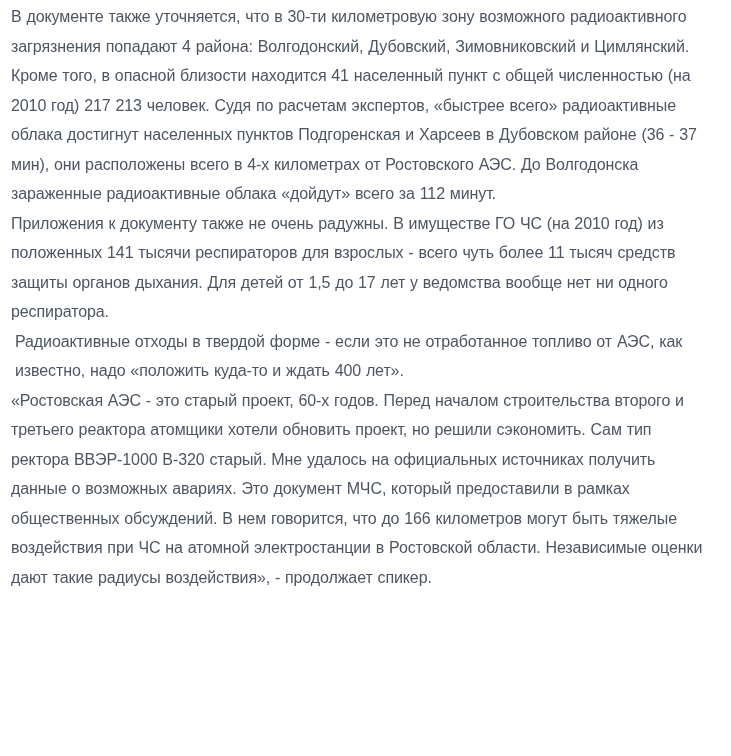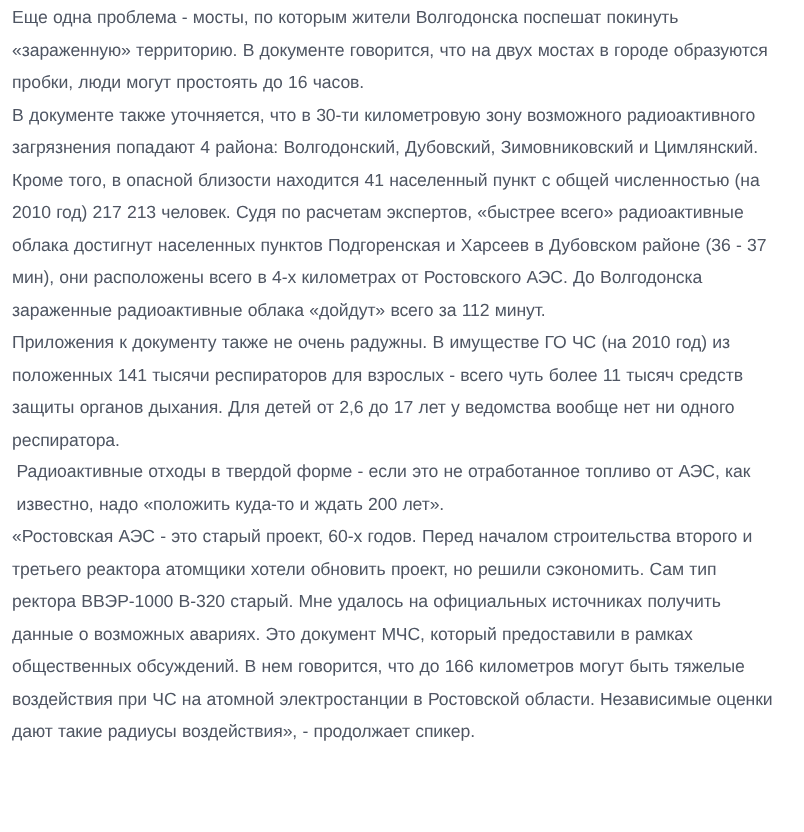--- a/index.html
+++ b/index.html
@@ -33,18 +33,17 @@
   .para-2 { margin-top: 0; }
   .para-3 { margin-top: 20px; }
   .para-4 { margin-top: 6px;  line-height: 28px; }
   .para-5 { margin-top: 0;    line-height: 26.5px; padding-left: 4px; }
   .para-6 { margin-top: 19px; line-height: 27.5px; }
 </style>
 </head>
 <body>
 
 <div class="article-body">
-  <p class="para-1">Еще одна проблема - мосты, по которым жители Волгодонска поспешат покинуть «зараженную» территорию. В документе говорится, что на двух мостах в городе образуются пробки, люди могут простоять до 16 часов.</p>
   <p class="para-2">В документе также уточняется, что в 30-ти километровую зону возможного радиоактивного загрязнения попадают 4 района: Волгодонский, Дубовский, Зимовниковский и Цимлянский. Кроме того, в опасной близости находится 41 населенный пункт с общей численностью (на 2010 год) 217 213 человек. Судя по расчетам экспертов, «быстрее всего» радиоактивные облака достигнут населенных пунктов Подгоренская и Харсеев в Дубовском районе (36 - 37 мин), они расположены всего в 4-х километрах от Ростовского АЭС. До Волгодонска зараженные радиоактивные облака «дойдут» всего за 112 минут.</p>
-  <p class="para-3">Приложения к документу также не очень радужны. В имуществе ГО ЧС (на 2010 год) из положенных 141 тысячи респираторов для взрослых - всего чуть более 11 тысяч средств защиты органов дыхания. Для детей от 2,6 до 17 лет у ведомства вообще нет ни одного респиратора.</p>
-  <p class="para-5">Радиоактивные отходы в твердой форме - если это не отработанное топливо от АЭС, как известно, надо «положить куда-то и ждать 200 лет».</p>
+  <p class="para-3">Приложения к документу также не очень радужны. В имуществе ГО ЧС (на 2010 год) из положенных 141 тысячи респираторов для взрослых - всего чуть более 11 тысяч средств защиты органов дыхания. Для детей от 1,5 до 17 лет у ведомства вообще нет ни одного респиратора.</p>
+  <p class="para-5">Радиоактивные отходы в твердой форме - если это не отработанное топливо от АЭС, как известно, надо «положить куда-то и ждать 400 лет».</p>
   <p class="para-6">«Ростовская АЭС - это старый проект, 60-х годов. Перед началом строительства второго и третьего реактора атомщики хотели обновить проект, но решили сэкономить. Сам тип ректора ВВЭР-1000 В-320 старый. Мне удалось на официальных источниках получить данные о возможных авариях. Это документ МЧС, который предоставили в рамках общественных обсуждений. В нем говорится, что до 166 километров могут быть тяжелые воздействия при ЧС на атомной электростанции в Ростовской области. Независимые оценки дают такие радиусы воздействия», - продолжает спикер.</p>
 </div>
 
 </body></html>

